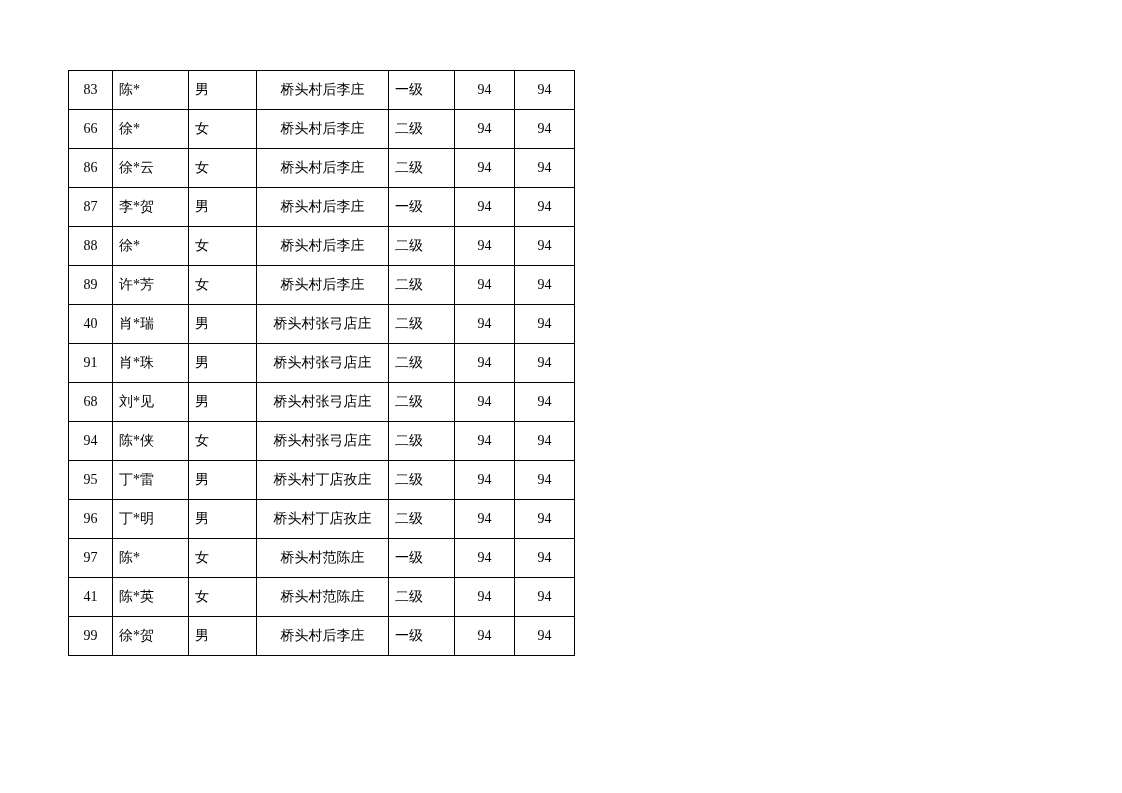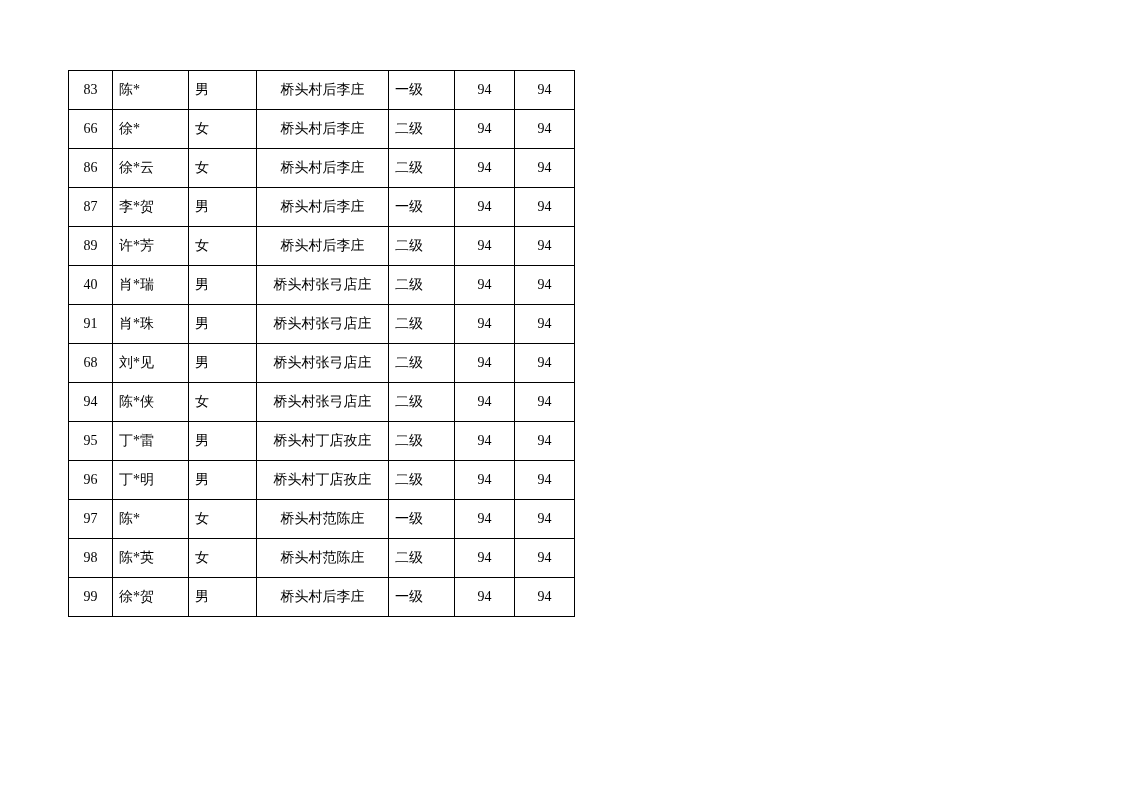--- a/index.html
+++ b/index.html
@@ -100,20 +100,29 @@
           <tr>
             <td class="index">87</td>
             <td class="name">李*贺</td>
             <td class="gender">男</td>
             <td class="addr">桥头村后李庄</td>
             <td class="level">一级</td>
             <td class="score">94</td>
             <td class="score">94</td>
           </tr>
           <tr>
+            <td class="index">88</td>
+            <td class="name">徐*</td>
+            <td class="gender">女</td>
+            <td class="addr">桥头村后李庄</td>
+            <td class="level">二级</td>
+            <td class="score">94</td>
+            <td class="score">94</td>
+          </tr>
+          <tr>
             <td class="index">89</td>
             <td class="name">许*芳</td>
             <td class="gender">女</td>
             <td class="addr">桥头村后李庄</td>
             <td class="level">二级</td>
             <td class="score">94</td>
             <td class="score">94</td>
           </tr>
           <tr>
             <td class="index">40</td>
@@ -172,21 +181,21 @@
           <tr>
             <td class="index">97</td>
             <td class="name">陈*</td>
             <td class="gender">女</td>
             <td class="addr">桥头村范陈庄</td>
             <td class="level">一级</td>
             <td class="score">94</td>
             <td class="score">94</td>
           </tr>
           <tr>
-            <td class="index">98</td>
+            <td class="index">41</td>
             <td class="name">陈*英</td>
             <td class="gender">女</td>
             <td class="addr">桥头村范陈庄</td>
             <td class="level">二级</td>
             <td class="score">94</td>
             <td class="score">94</td>
           </tr>
           <tr>
             <td class="index">99</td>
             <td class="name">徐*贺</td>

